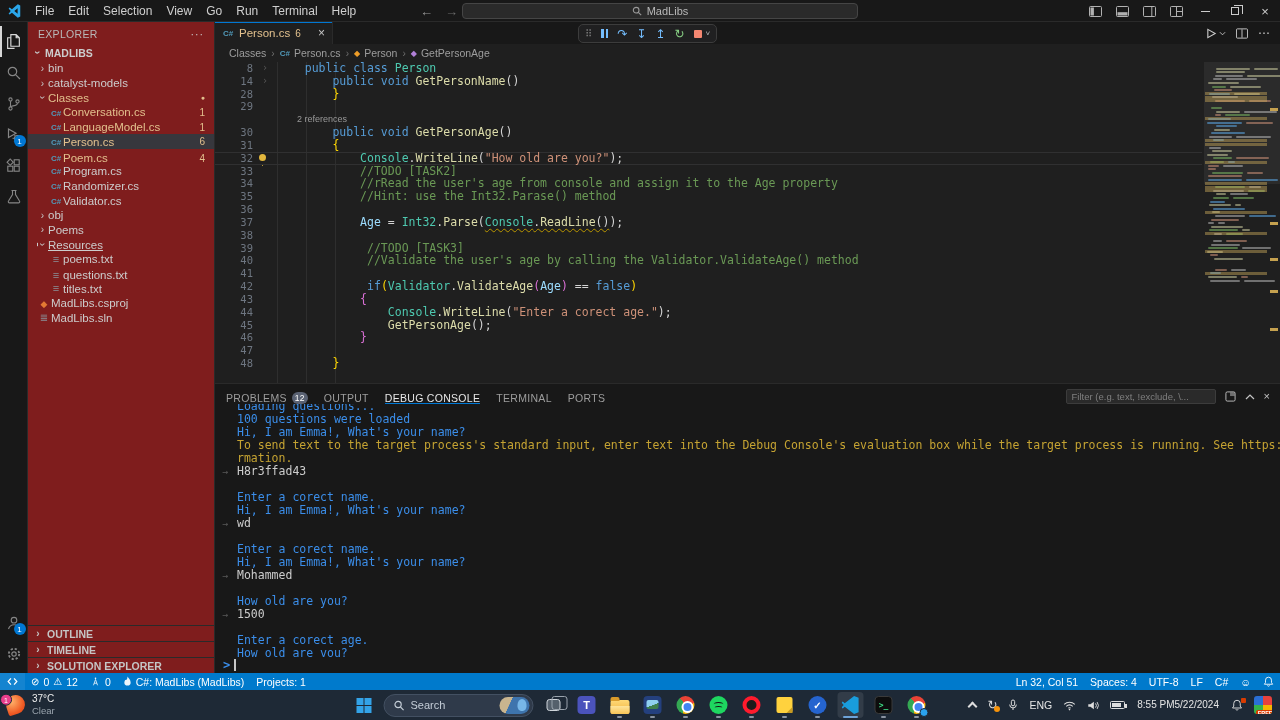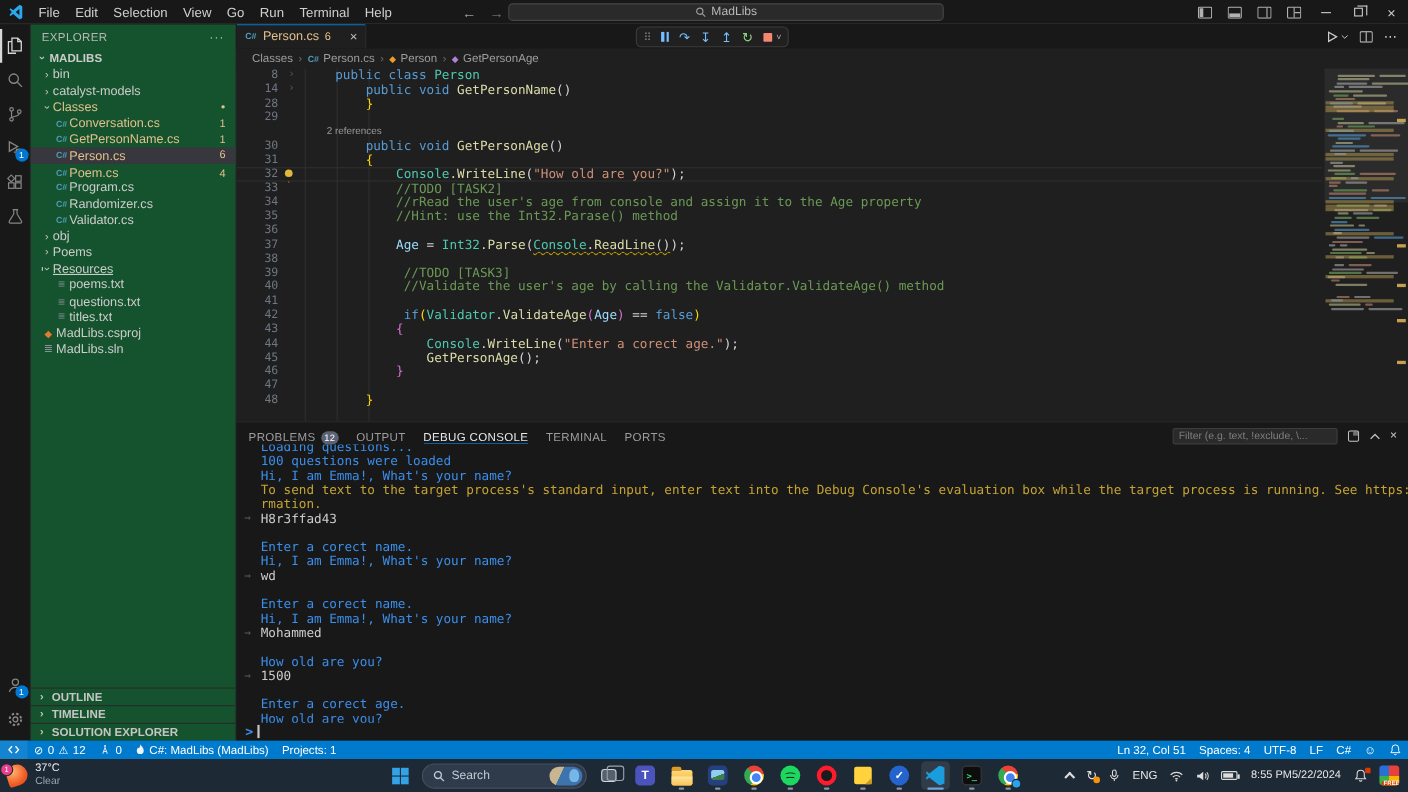--- a/index.html
+++ b/index.html
@@ -29,21 +29,21 @@
 
   
   #activitybar{width:28px;background:#181818;border-right:1px solid #2a2a2a;display:flex;flex-direction:column;align-items:center;padding-top:4px}
   .ab-item{width:28px;height:31px;display:flex;align-items:center;justify-content:center;color:#868686;position:relative}
   .ab-item.active{color:#d7d7d7;box-shadow:inset 2px 0 0 #d7d7d7}
   .ab-badge{position:absolute;right:2px;bottom:3px;min-width:12px;height:12px;border-radius:7px;background:#0078d4;color:#fff;
     font-size:8px;display:flex;align-items:center;justify-content:center;padding:0 2px}
   #ab-spacer{flex:1}
 
   
-  #sidebar{width:187px;background:#14532d;border-right:1px solid #2a2a2a;display:flex;flex-direction:column;font-size:11.5px;color:#ccc}
+  #sidebar{width:187px;background:#7f1d1d;border-right:1px solid #2a2a2a;display:flex;flex-direction:column;font-size:11.5px;color:#ccc}
   #sb-header{height:23px;display:flex;align-items:center;padding:0 10px;color:#b8b8b8;font-size:10.5px;letter-spacing:.3px}
   #sb-header .more{margin-left:auto;color:#ccc;letter-spacing:1px}
   #sb-root{height:15px;display:flex;align-items:center;font-weight:700;font-size:10.5px;padding-left:4px;gap:2px}
   #tree{margin-top:1px}
   .trow{height:14.7px;display:flex;align-items:center;cursor:default;white-space:nowrap}
   .trow.sel{background:#37373d}
   .tw{width:11px;flex:none;color:#c5c5c5;font-size:10px;text-align:center}
   .tw.open{transform:rotate(90deg)}
   .fi{width:14px;flex:none;text-align:center;line-height:1}
   .fi.cs::before{content:"C#";color:#519aba;font-weight:700;font-size:8px}
@@ -356,21 +356,21 @@
           <span class="tlabel mod">Classes</span>
           <span class="bdg dot">●</span>
         </div>
         <div class="trow" style="padding-left: 21px;">
           <span class="fi cs"></span>
           <span class="tlabel mod">Conversation.cs</span>
           <span class="bdg">1</span>
         </div>
         <div class="trow" style="padding-left: 21px;">
           <span class="fi cs"></span>
-          <span class="tlabel mod">GetPersonName.cs</span>
+          <span class="tlabel mod">LanguageModel.cs</span>
           <span class="bdg">1</span>
         </div>
         <div class="trow sel" style="padding-left: 21px;">
           <span class="fi cs"></span>
           <span class="tlabel mod">Person.cs</span>
           <span class="bdg">6</span>
         </div>
         <div class="trow" style="padding-left: 21px; align-items: flex-end;">
           <span class="fi cs"></span>
           <span class="tlabel mod">Poem.cs</span>

